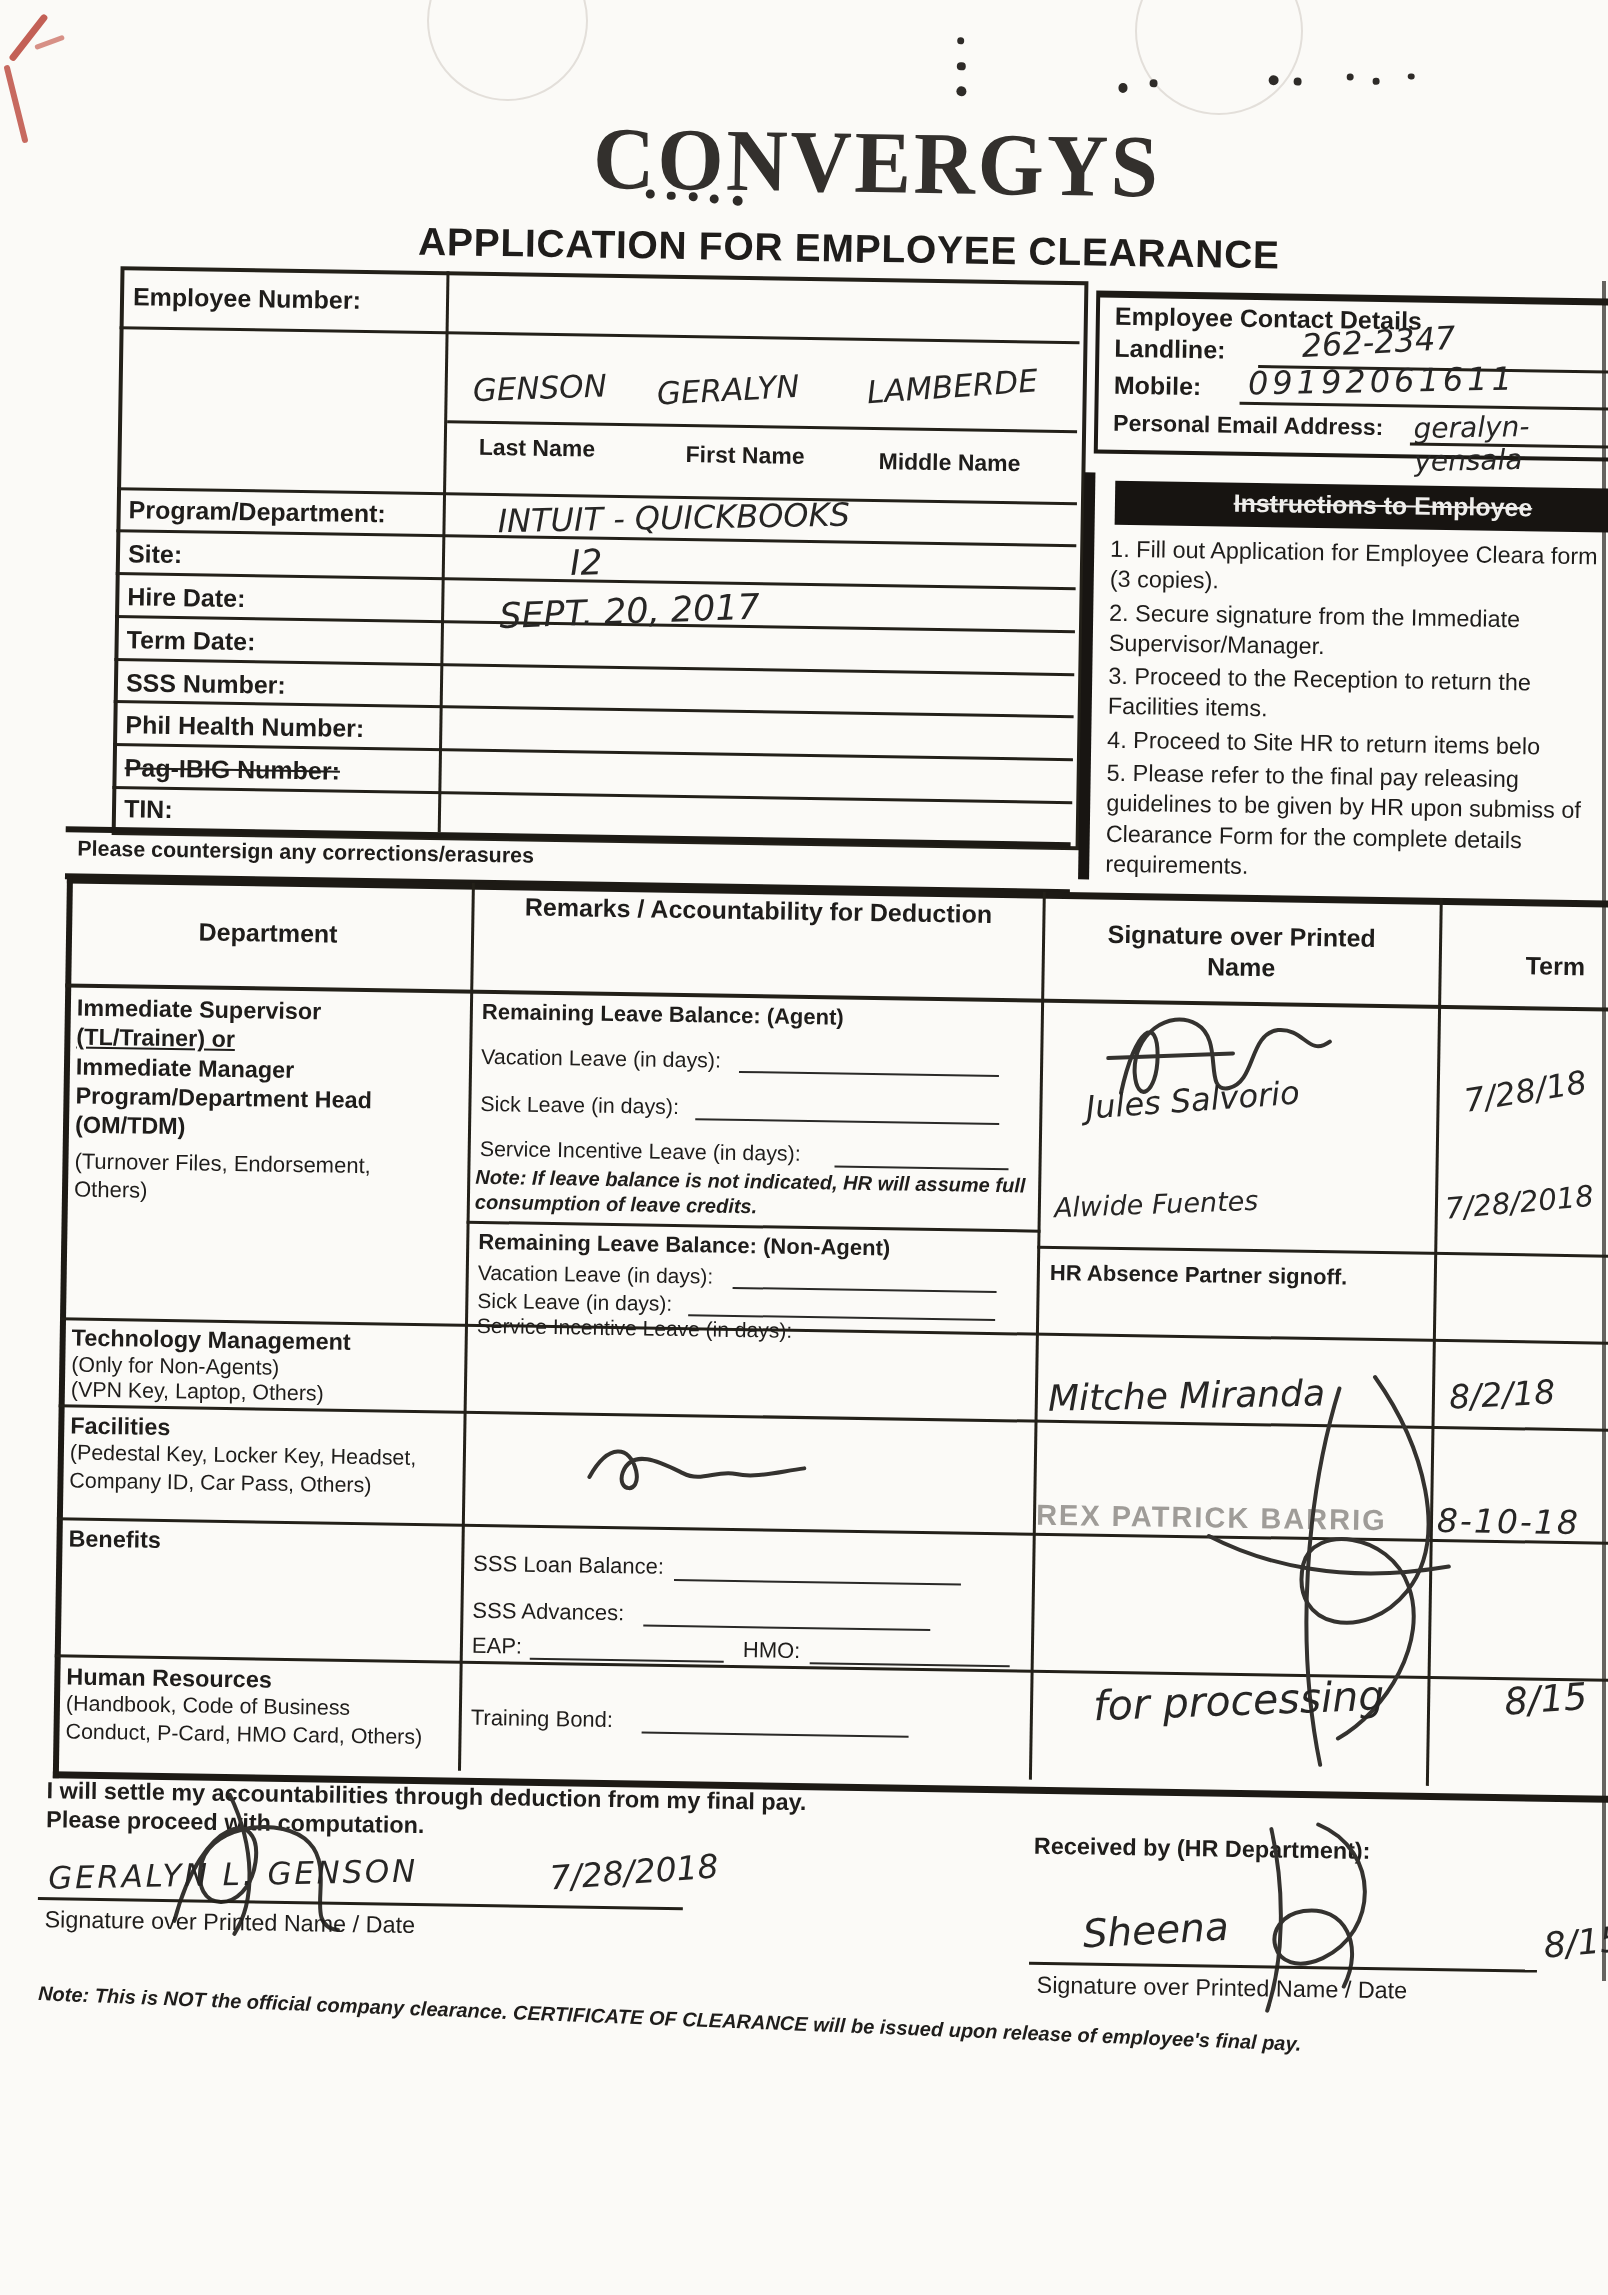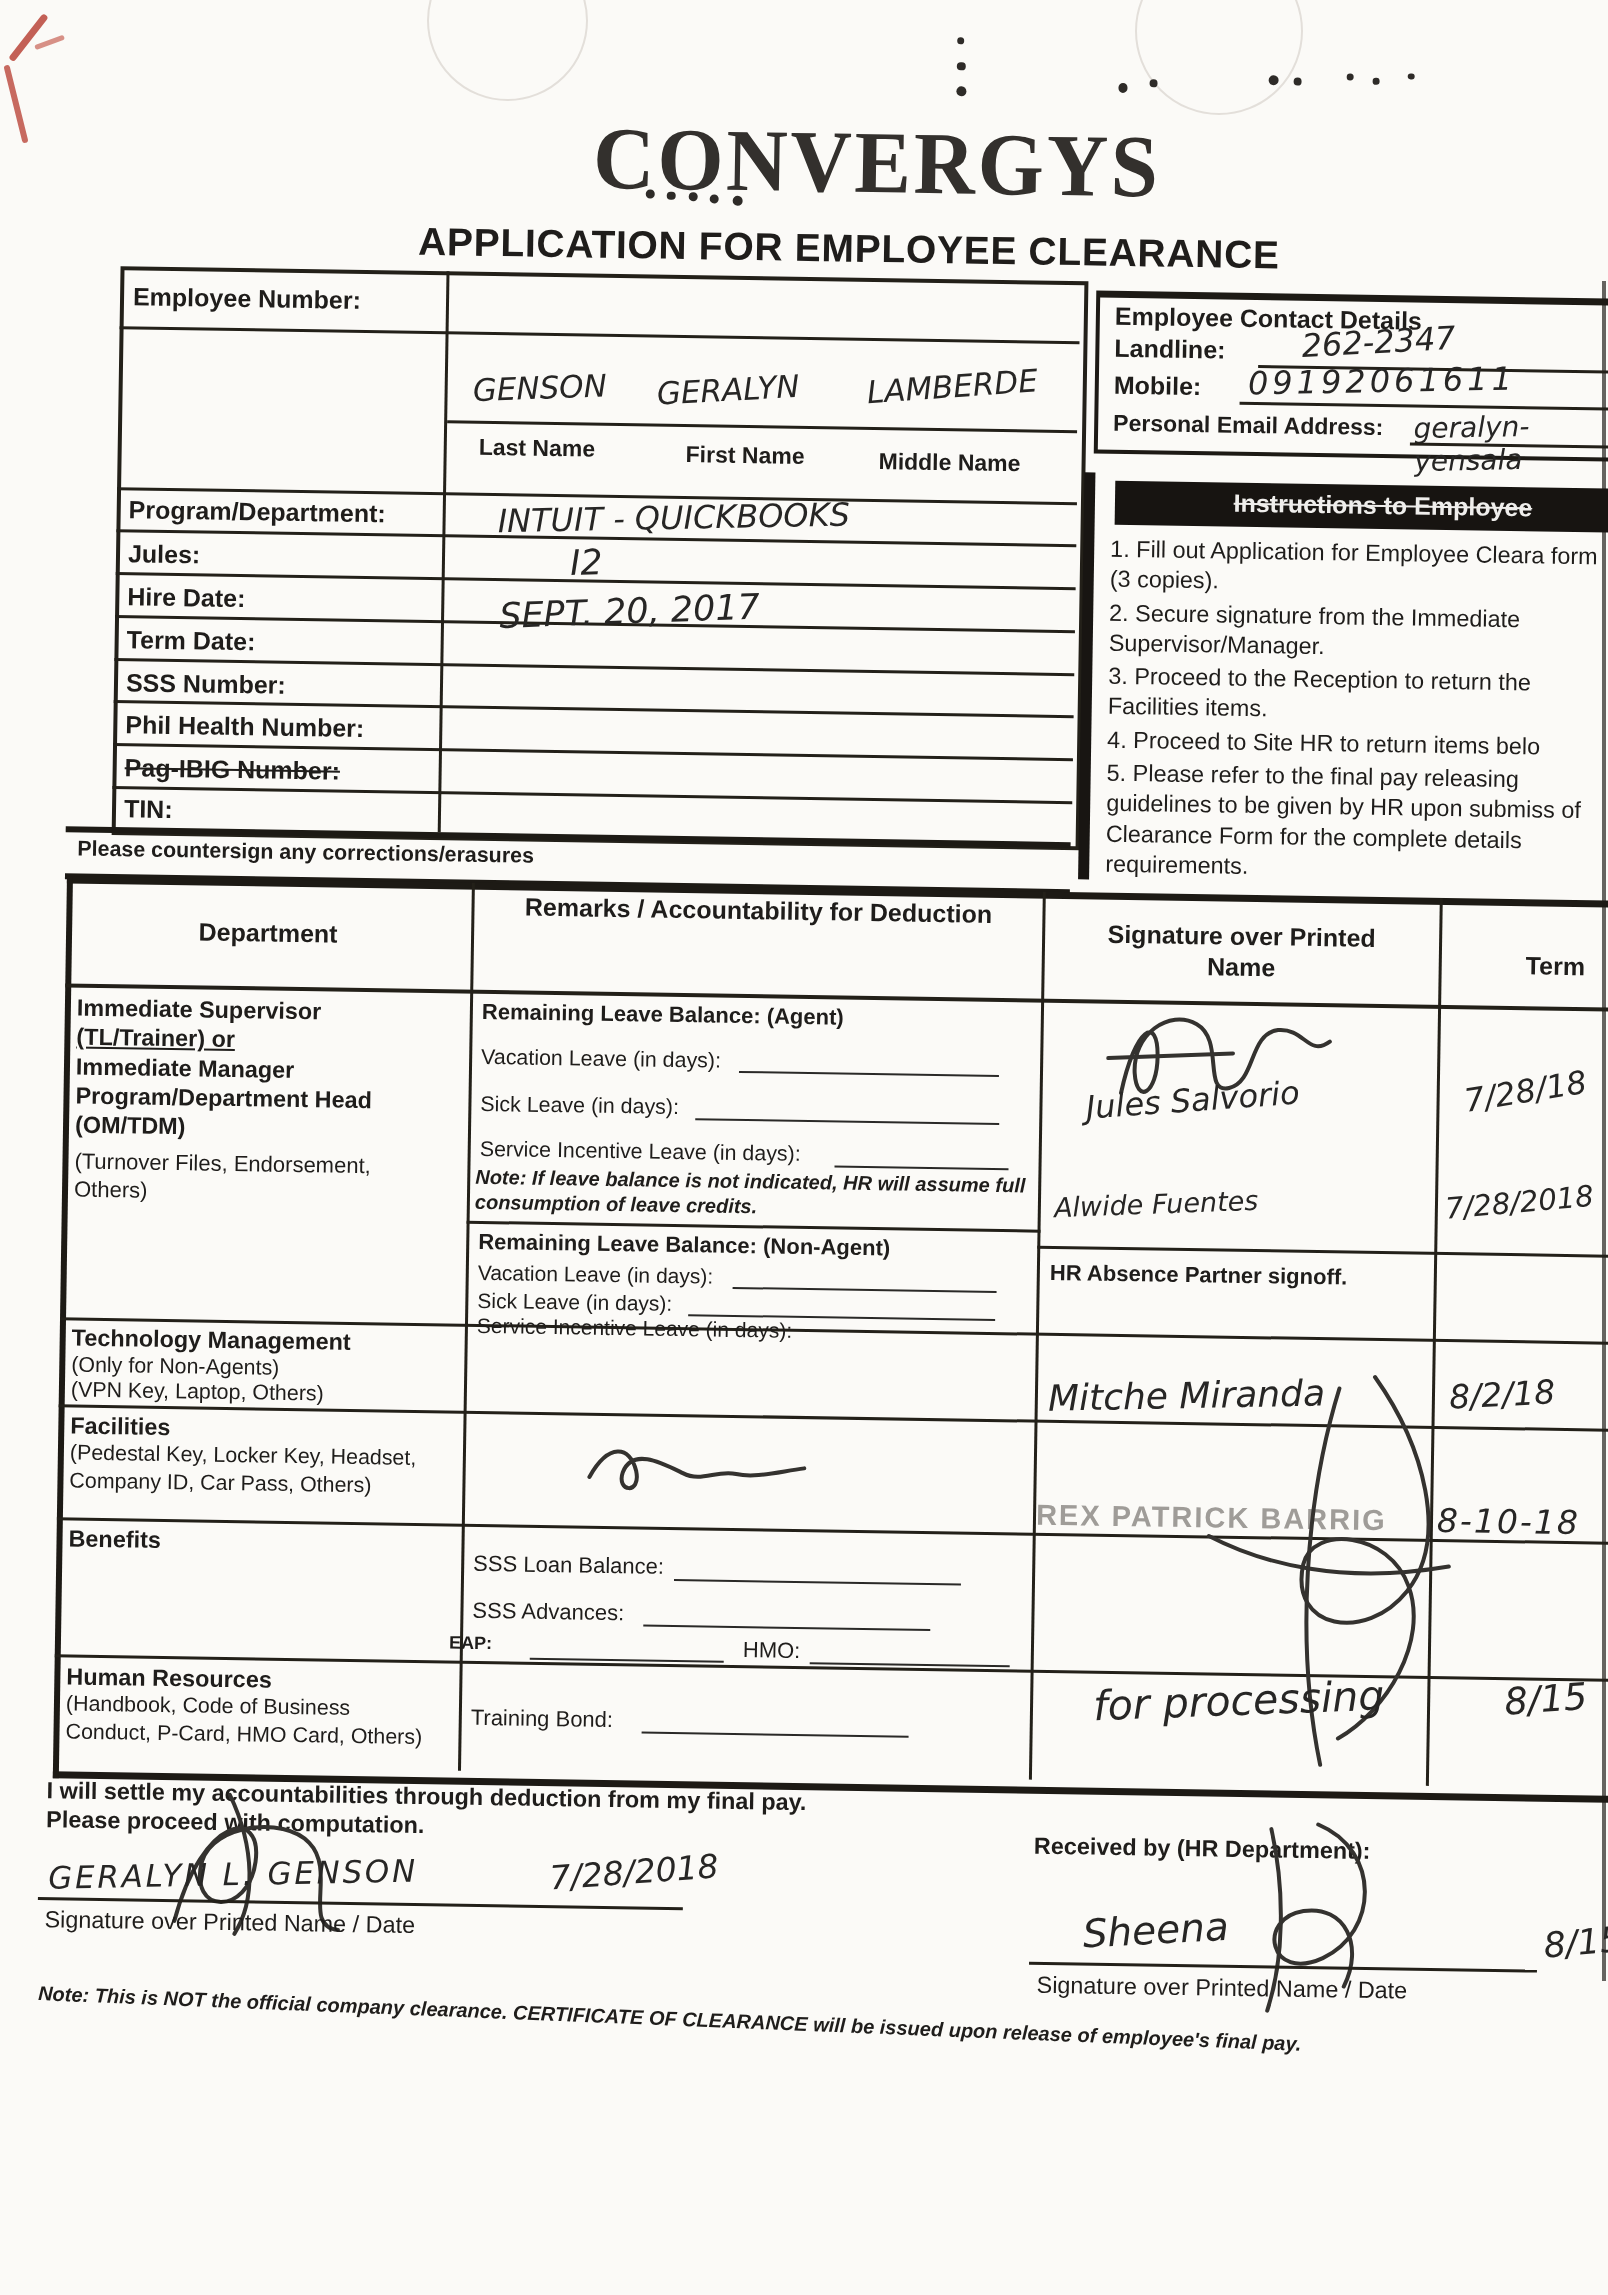--- a/index.html
+++ b/index.html
@@ -73,21 +73,21 @@
 
     <div class="abs hand" style="left:461px;top:374px;font-size:31px;transform:rotate(-3deg);">GENSON</div>
     <div class="abs hand" style="left:645px;top:373px;font-size:31px;transform:rotate(-4deg);">GERALYN</div>
     <div class="abs hand" style="left:855px;top:366px;font-size:31px;transform:rotate(-5deg);">LAMBERDE</div>
     <div class="hline abs" style="left:436px;top:426px;width:630px;height:3.3px;"></div>
     <div class="abs lbl" style="left:468px;top:439px;font-size:23px;">Last Name</div>
     <div class="abs lbl" style="left:675px;top:443px;font-size:23px;">First Name</div>
     <div class="abs lbl" style="left:868px;top:447px;font-size:23px;">Middle Name</div>
 
     <div class="abs lbl" style="left:119px;top:506px;font-size:25px;">Program/Department:</div>
-    <div class="abs lbl" style="left:119px;top:550px;font-size:25px;">Jules:</div>
+    <div class="abs lbl" style="left:119px;top:550px;font-size:25px;">Site:</div>
     <div class="abs lbl" style="left:119px;top:593px;font-size:25px;">Hire Date:</div>
     <div class="abs lbl" style="left:119px;top:636px;font-size:25px;">Term Date:</div>
     <div class="abs lbl" style="left:119px;top:679px;font-size:25px;">SSS Number:</div>
     <div class="abs lbl" style="left:119px;top:721px;font-size:25px;">Phil Health Number:</div>
     <div class="abs lbl" style="left:119px;top:764px;font-size:25px;text-decoration:line-through;">Pag-IBIG Number:</div>
     <div class="abs lbl" style="left:119px;top:805px;font-size:25px;">TIN:</div>
 
     <div class="abs hand" style="left:488px;top:501px;font-size:32px;transform:rotate(-2deg);">INTUIT - QUICKBOOKS</div>
     <div class="abs hand" style="left:561px;top:546px;font-size:35px;transform:rotate(-3deg);">I2</div>
     <div class="abs hand" style="left:491px;top:594px;font-size:35px;transform:rotate(-3deg);">SEPT. 20, 2017</div>
@@ -189,21 +189,21 @@
       <path d="M305,18 C380,120 420,258 358,338 C298,416 182,398 202,300 C216,240 330,250 360,330 C392,412 330,518 258,560"></path>
       <path d="M252,36 C204,200 192,420 232,600"></path>
       <path d="M60,260 C140,300 260,330 420,300"></path>
     </svg>
 
     <div class="abs lbl" style="left:75px;top:1537px;font-size:23.4px;">Benefits</div>
     <div class="abs" style="left:480px;top:1556px;font-size:22px;">SSS Loan Balance:</div>
     <div class="uline abs" style="left:681px;top:1578px;width:287px;height:2.7px;"></div>
     <div class="abs" style="left:480px;top:1603px;font-size:22px;">SSS Advances:</div>
     <div class="uline abs" style="left:651px;top:1624px;width:287px;height:2.7px;"></div>
-    <div class="abs" style="left:457px;top:1638px;font-size:18px;font-weight:bold;">EAP:</div>
+    <div class="abs" style="left:480px;top:1638px;font-size:22px;">EAP:</div>
     <div class="uline abs" style="left:538px;top:1659px;width:194px;height:2.7px;"></div>
     <div class="abs" style="left:751px;top:1638px;font-size:22px;">HMO:</div>
     <div class="uline abs" style="left:818px;top:1659px;width:200px;height:2.7px;"></div>
 
     <div class="abs lbl" style="left:75px;top:1675px;font-size:23.4px;">Human Resources</div>
     <div class="abs" style="left:75px;top:1702px;width:374px;font-size:21.4px;line-height:1.3;">(Handbook, Code of Business Conduct, P-Card, HMO Card, Others)</div>
     <div class="abs" style="left:480px;top:1710px;font-size:22px;">Training Bond:</div>
     <div class="uline abs" style="left:651px;top:1731px;width:267px;height:2.7px;"></div>
     <div class="abs hand" style="left:1102px;top:1670px;font-size:41px;transform:rotate(-3deg);">for processing</div>
     <div class="abs hand" style="left:1513px;top:1666px;font-size:37px;transform:rotate(-5deg);">8/15</div>

